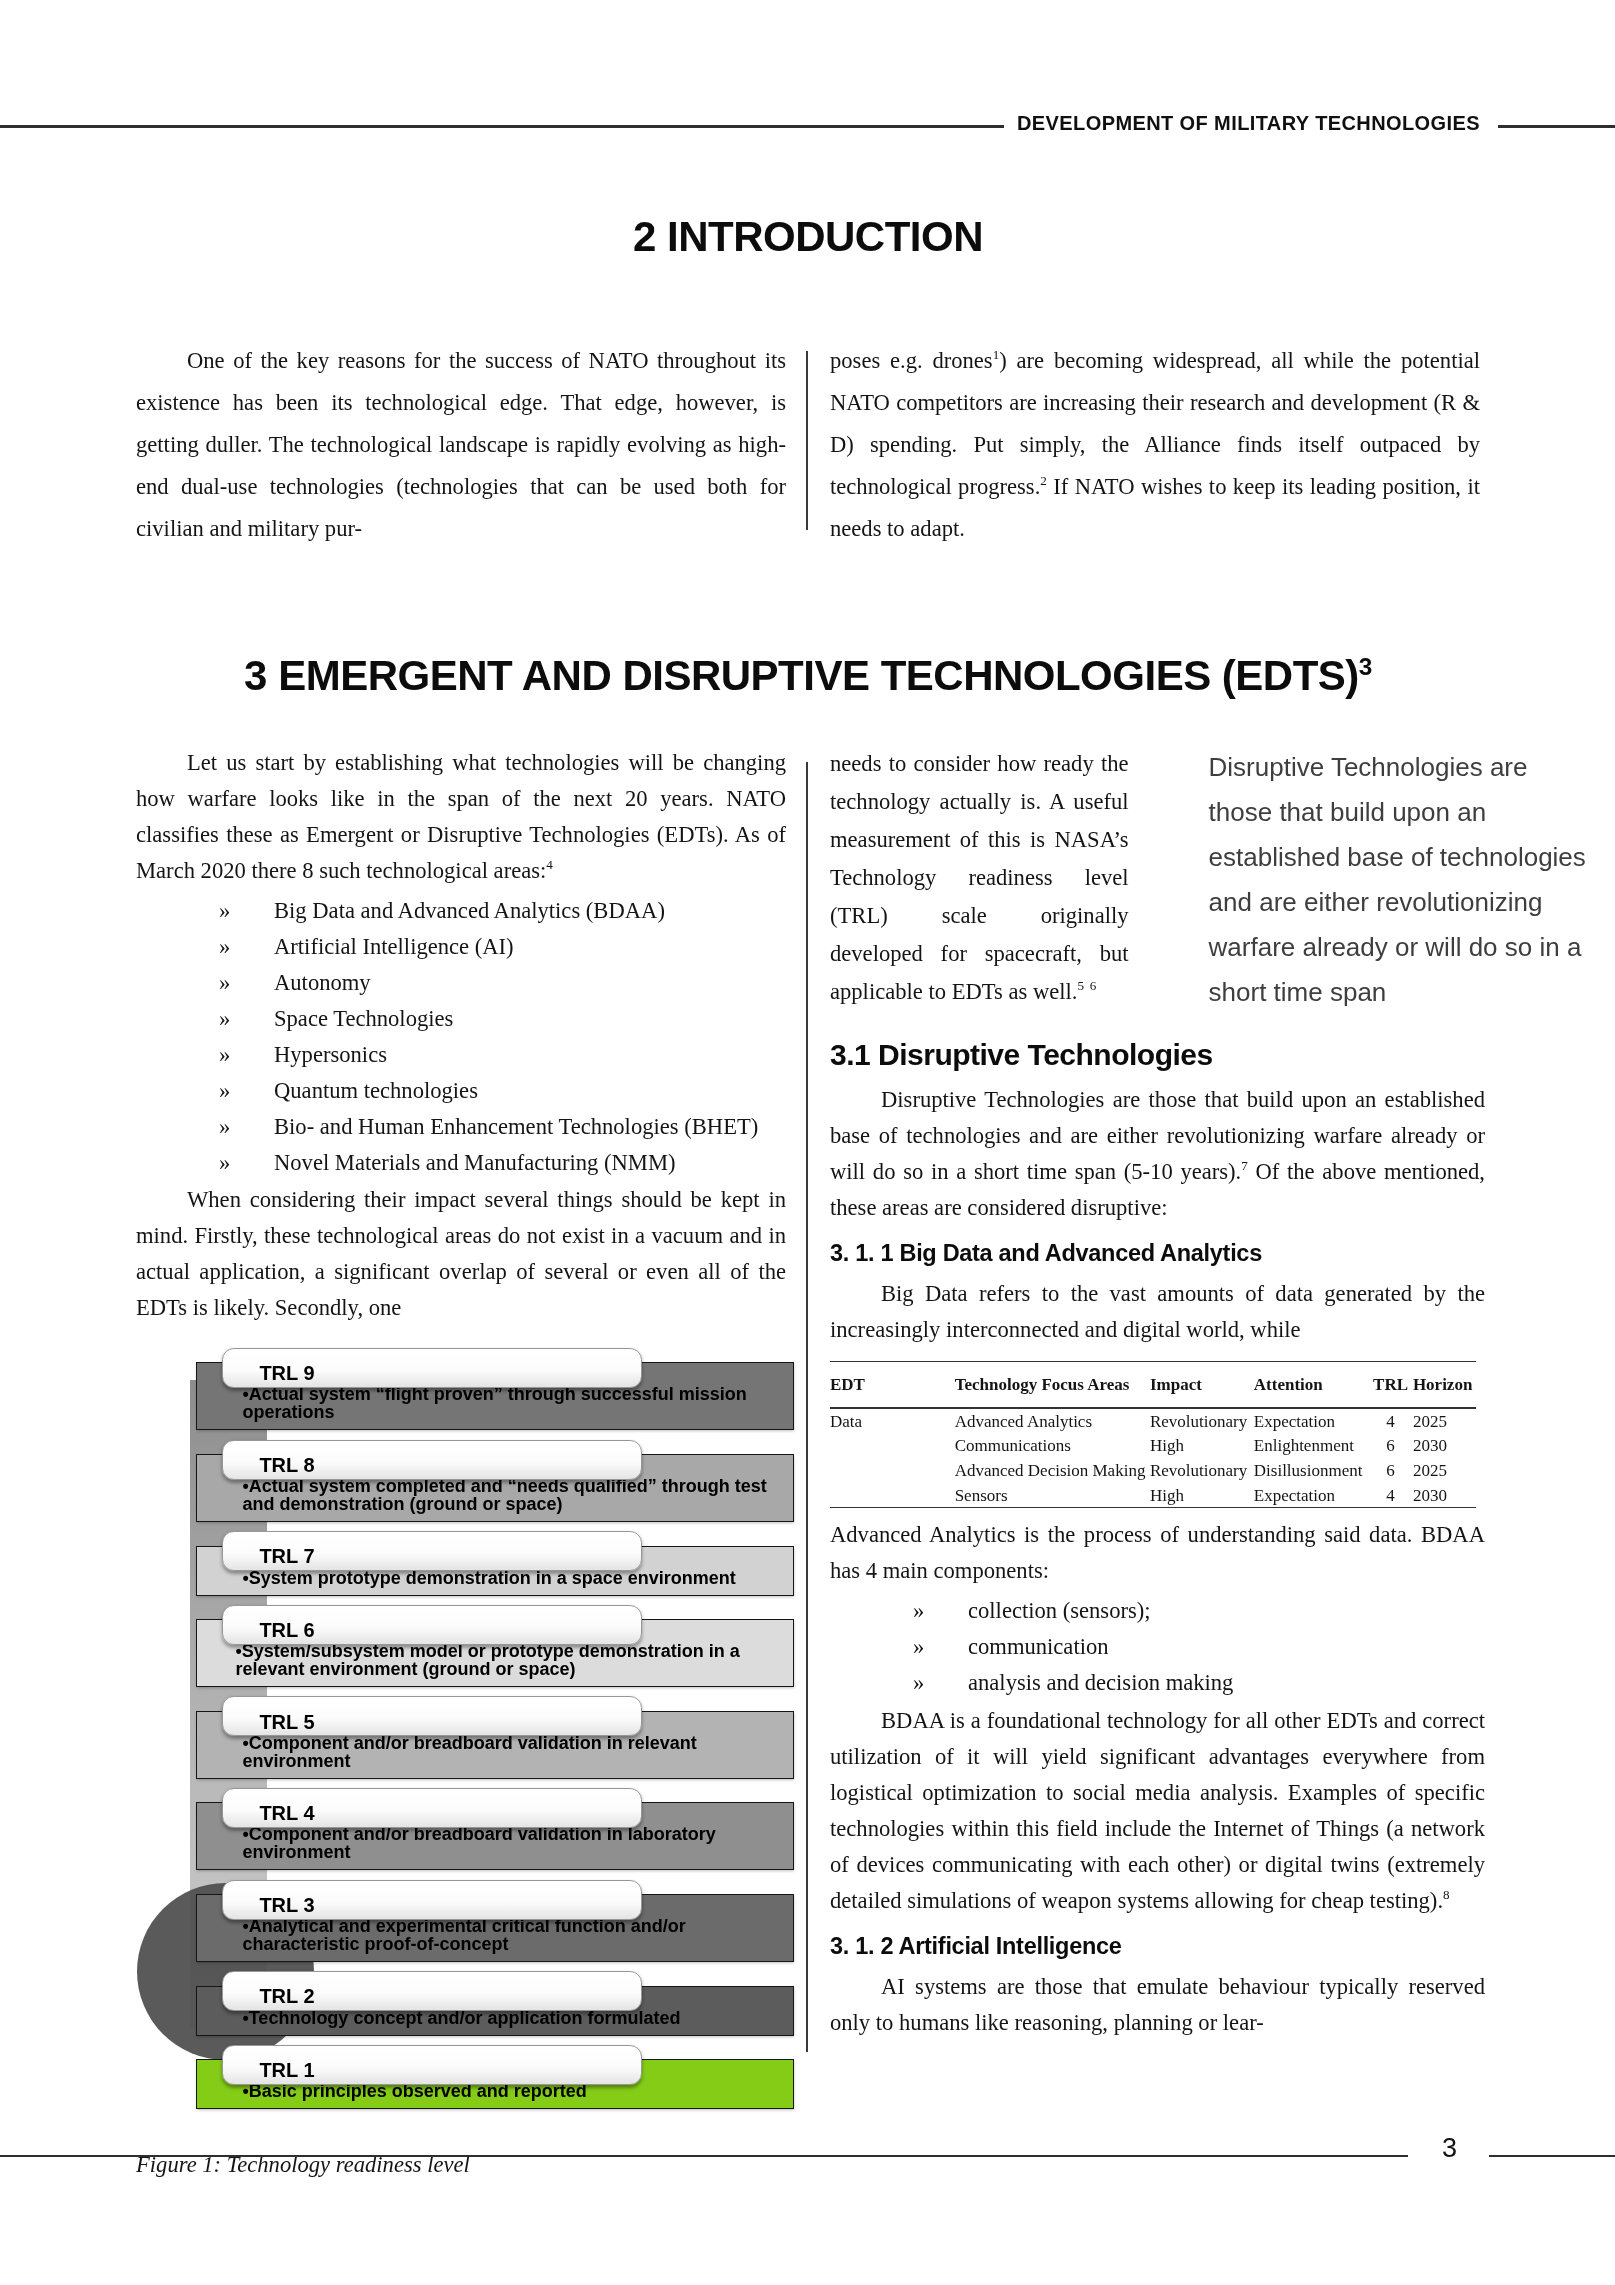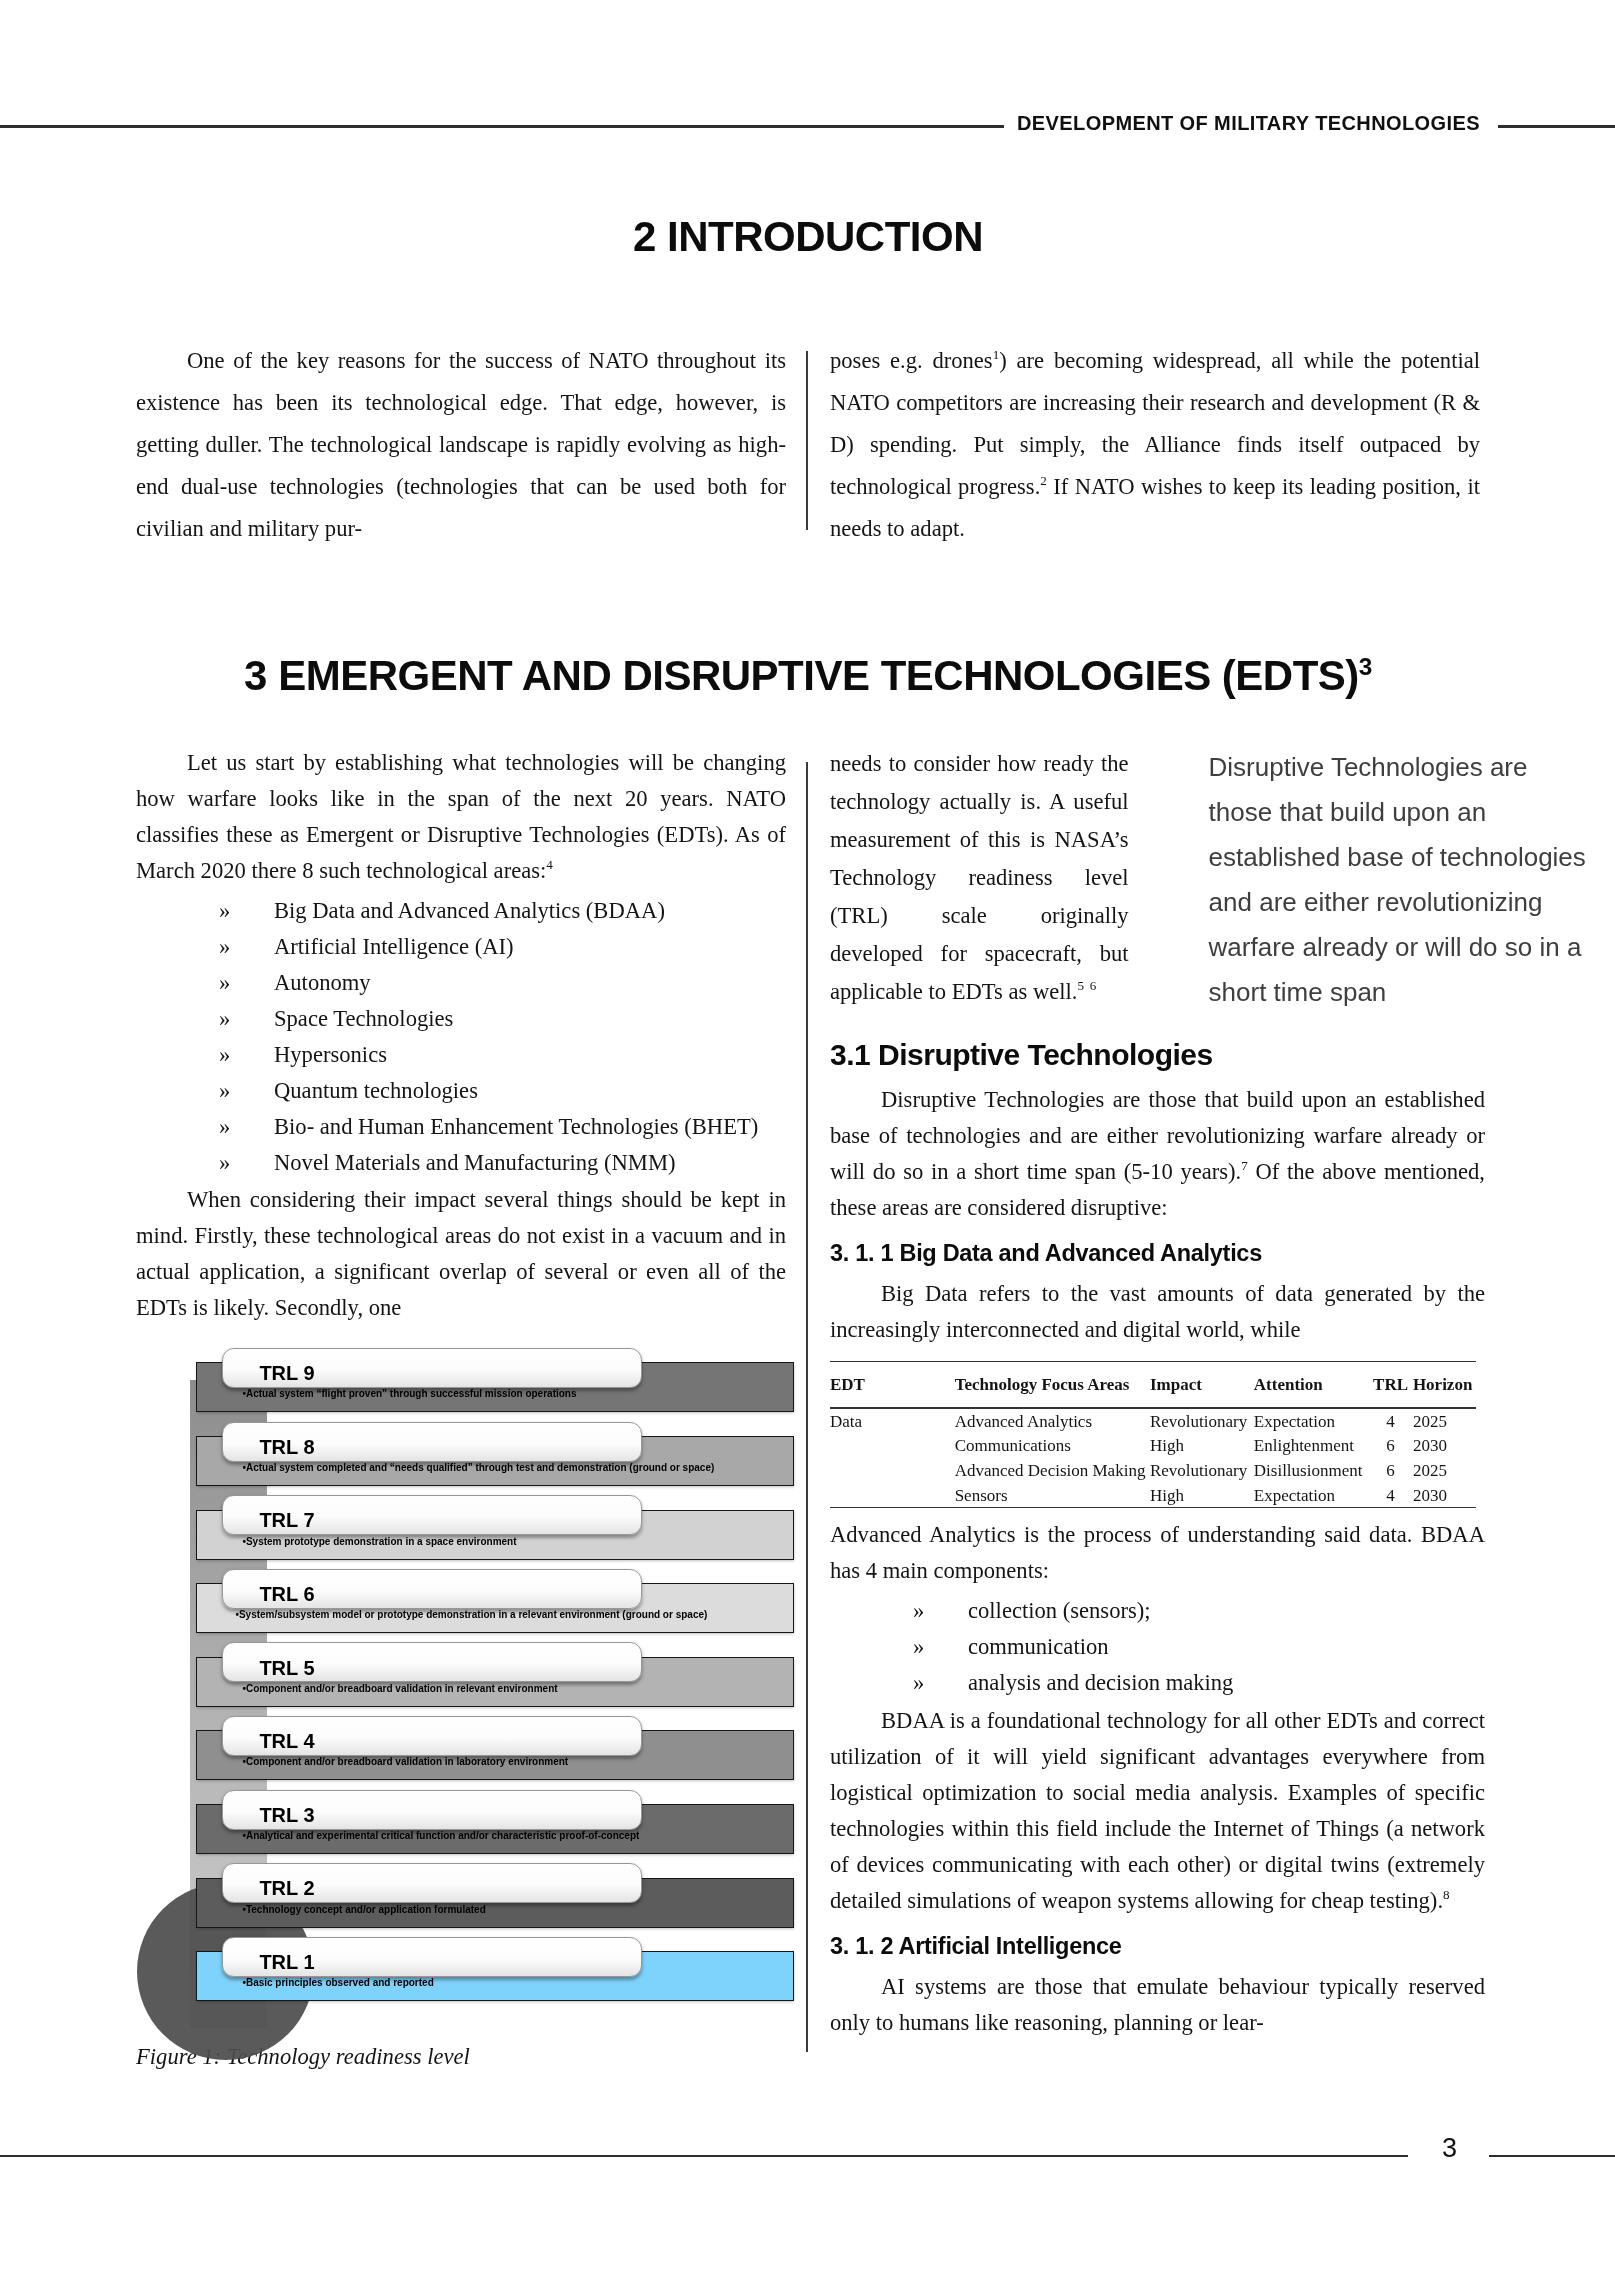--- a/index.html
+++ b/index.html
@@ -91,21 +91,21 @@
     position:absolute; left:25px; top:-15.4px; width:418px; height:38px;
     border-radius:11.8px; border:0.9px solid #979797;
     background:linear-gradient(180deg,#ffffff 0%,#fcfcfc 55%,#e4e4e4 100%);
     box-shadow:0 2.7px 3.6px rgba(0,0,0,.35);
   }
   .trl-pill span {
     display:block; padding:6.3px 0 0 36px;
     font-family:"Liberation Sans", sans-serif; font-weight:700; font-size:20px; color:#000;
   }
   .trl-desc {
-    font-family:"Liberation Sans", sans-serif; font-weight:700; font-size:10px;
+    font-family:"Liberation Sans", sans-serif; font-weight:700; font-size:18px;
     line-height:18px; color:#000; text-align:left;
   }
   .fig-caption {
     margin:42px 0 0; font-style:italic; font-size:22.6px; line-height:27px; text-align:left;
   }
 
   
   #footer-page {
     position:absolute; left:1427px; top:2133px; width:45px; text-align:center;
     font-family:"Liberation Sans", sans-serif; font-size:27px; color:#111;
@@ -193,21 +193,21 @@
             <span>TRL 3</span>
           </div>
         <div class="trl-desc">•Analytical and experimental critical function and/or characteristic proof-of-concept</div>
       </div>
       <div class="trl-row" style="background: rgb(92, 92, 92);">
         <div class="trl-pill">
             <span>TRL 2</span>
           </div>
         <div class="trl-desc">•Technology concept and/or application formulated</div>
       </div>
-      <div class="trl-row" style="background: #7dd3fc;">
+      <div class="trl-row" style="background: #84cc16;">
         <div class="trl-pill">
             <span>TRL 1</span>
           </div>
         <div class="trl-desc">•Basic principles observed and reported</div>
       </div>
     </div>
     <p class="fig-caption">Figure 1: Technology readiness level</p>
   </div>
 
   <div class="col" id="edts-right">

